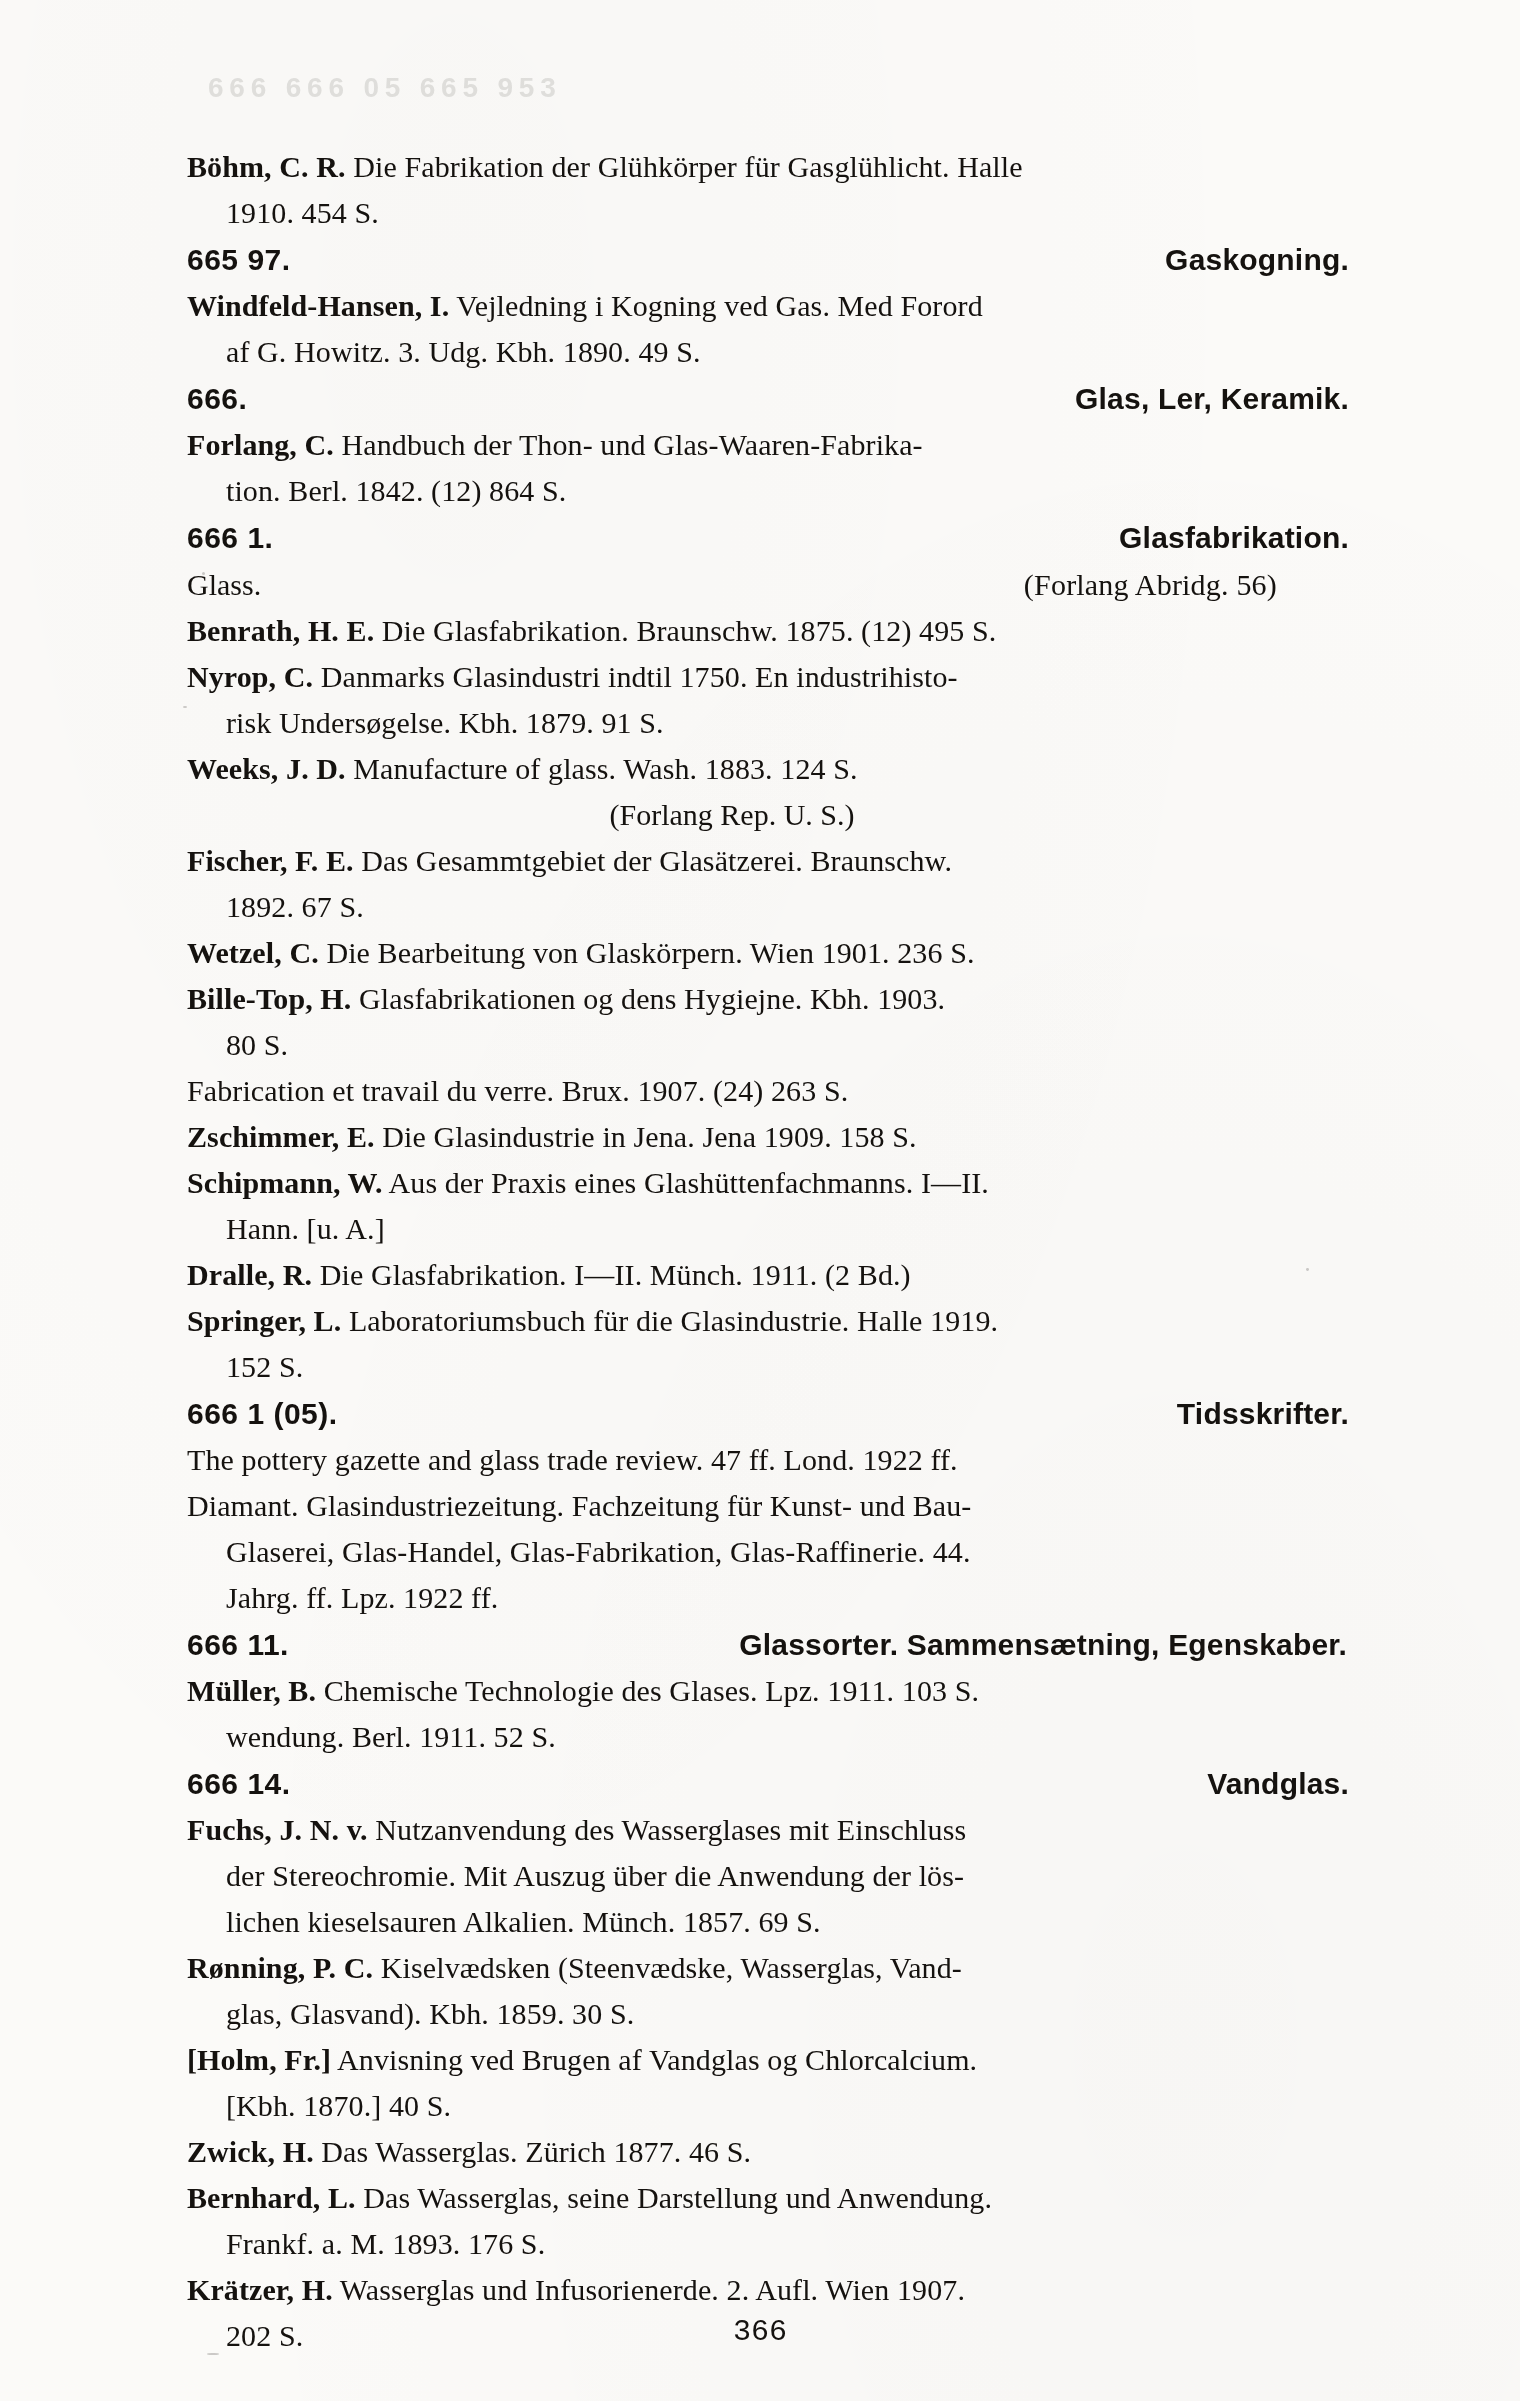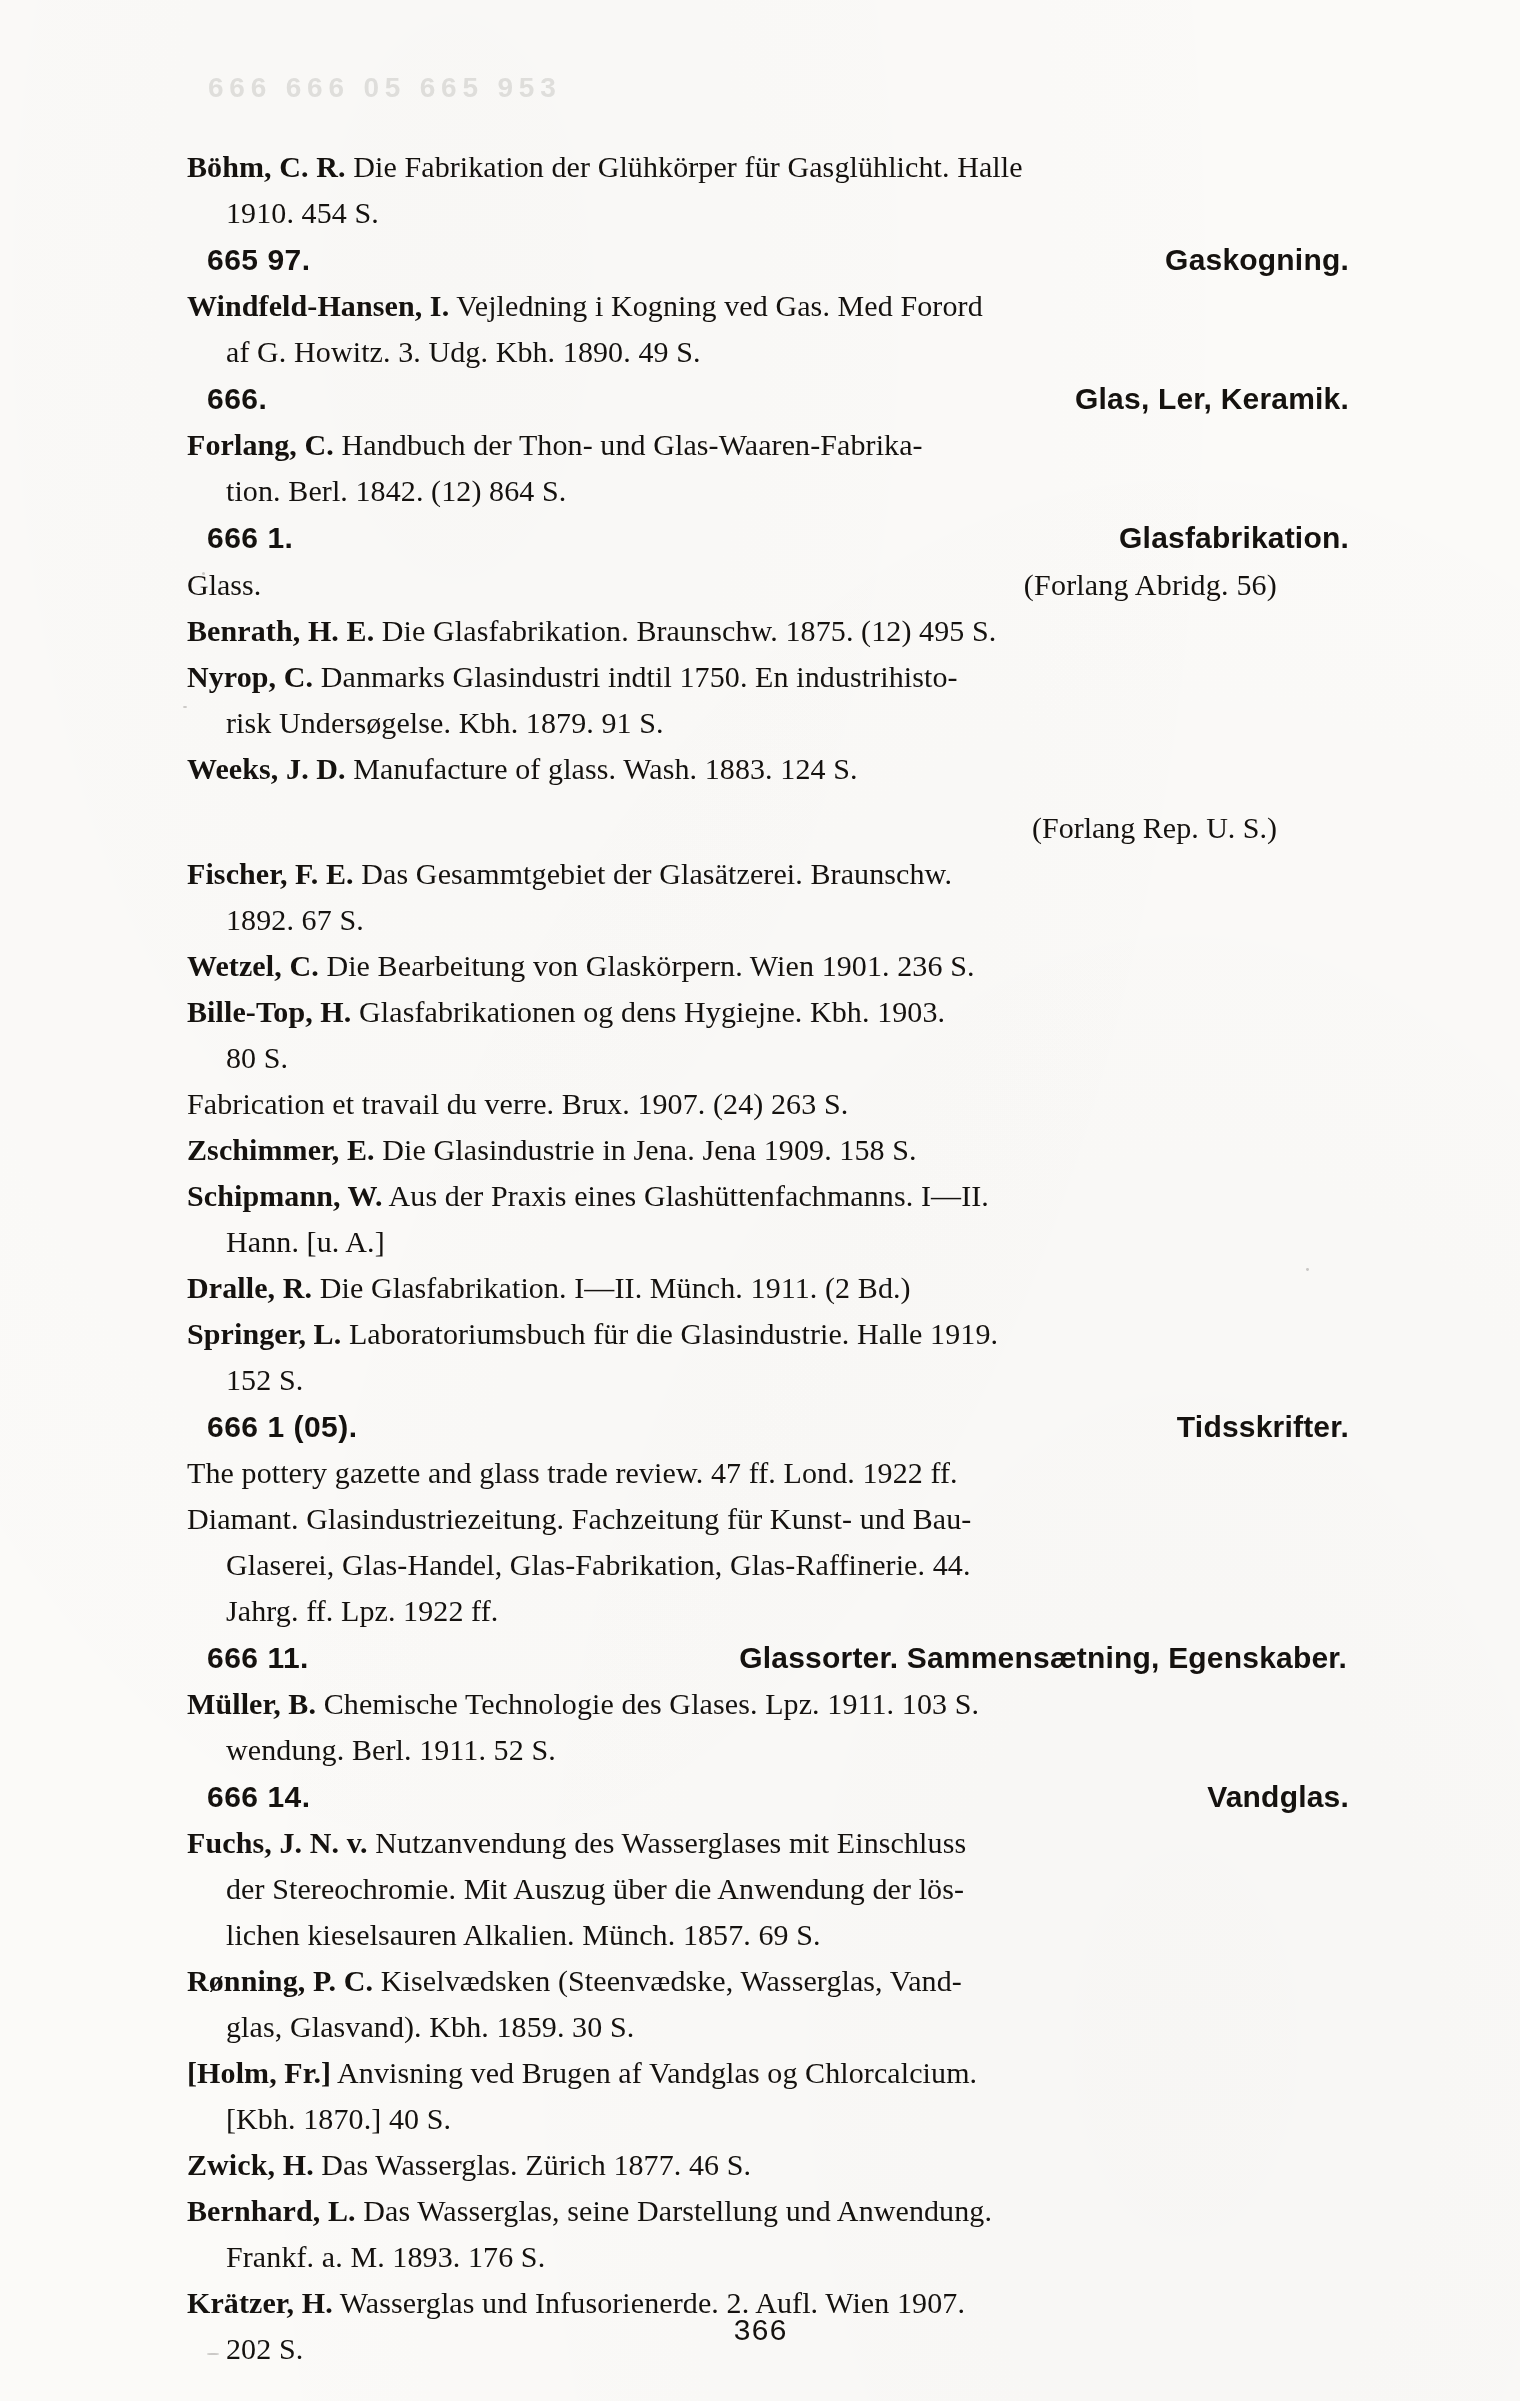--- a/index.html
+++ b/index.html
@@ -61,36 +61,34 @@
     justify-content: space-between;
     align-items: baseline;
     font-size: 30px;
     line-height: 47px;
     font-family: "Liberation Sans", sans-serif;
     font-weight: 700;
     white-space: nowrap;
   }
   .sec .num {
     letter-spacing: 0.5px;
-    margin-left: 20px;
   }
   .sec .cap {
     letter-spacing: 0.2px;
   }
   .sec.serifcap .cap {
     font-family: "Liberation Serif", serif;
   }
   
   .rightline {
     font-size: 30px;
     line-height: 46px;
-    text-align: right;
+    text-align: center;
     white-space: nowrap;
     padding-right: 2.9px;
-    margin-top: 13px;
   }
   .rightline.pr2 {
     padding-right: 72px;
   }
   .pageno {
     position: absolute;
     left: 0;
     right: 0;
     top: 2315px;
     text-align: center;

